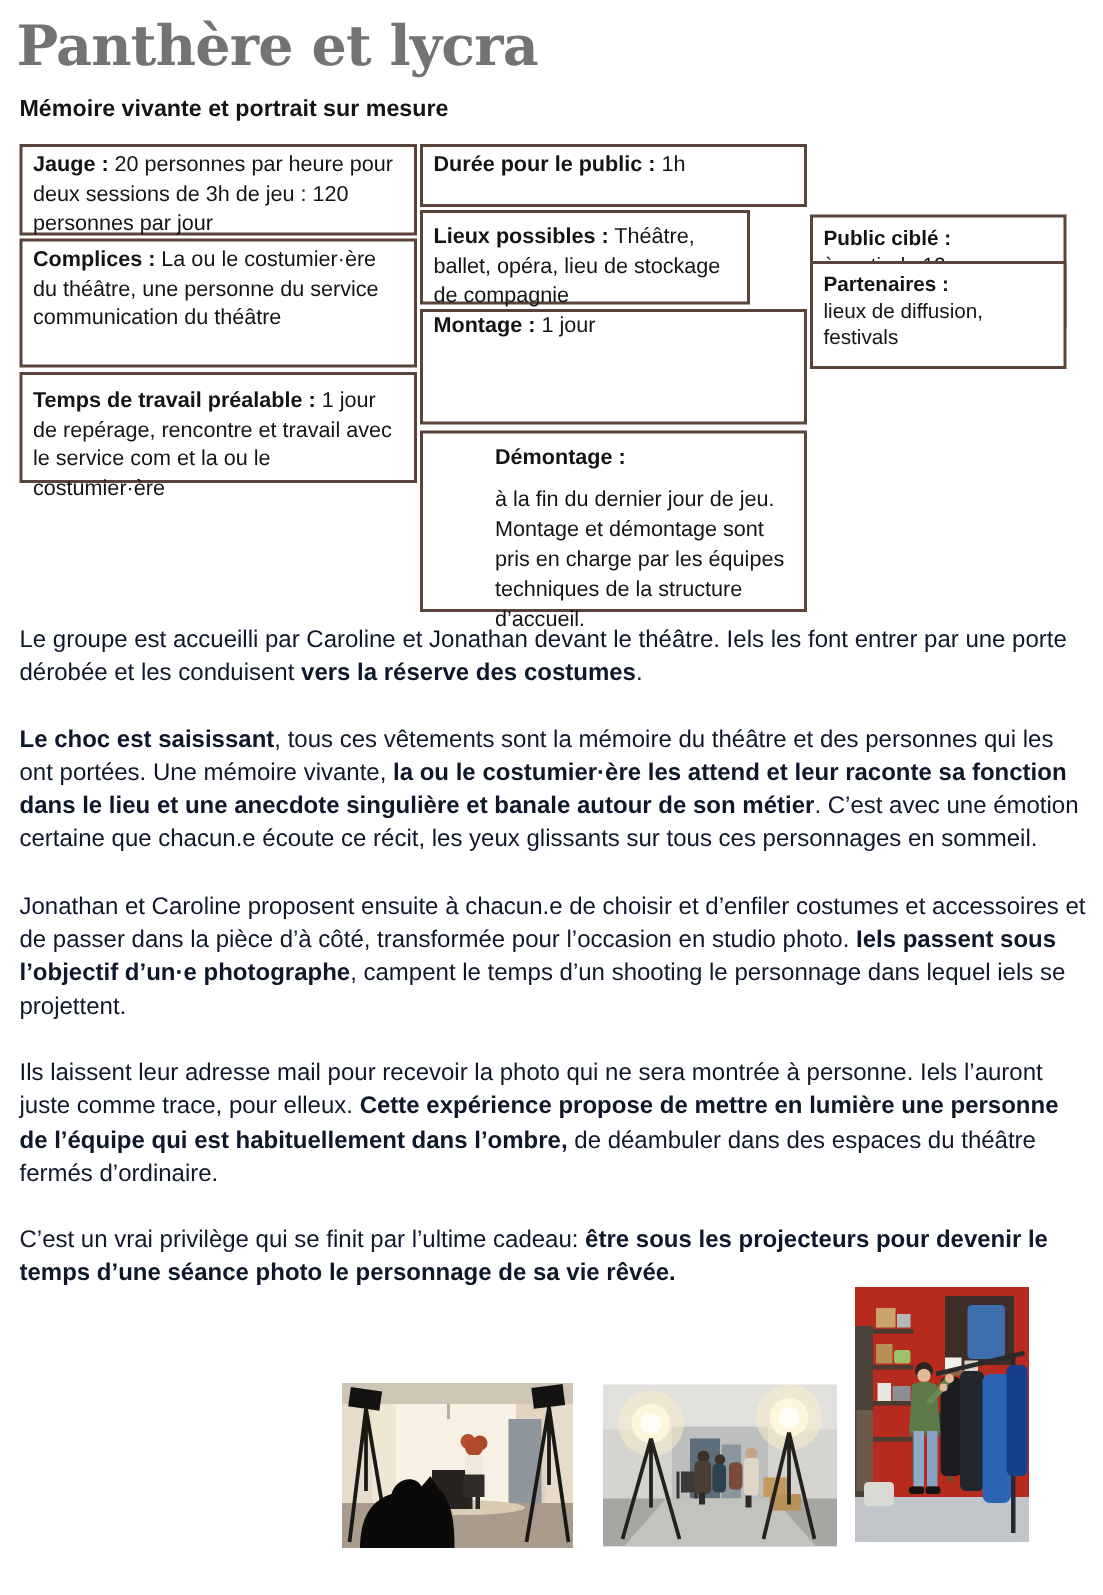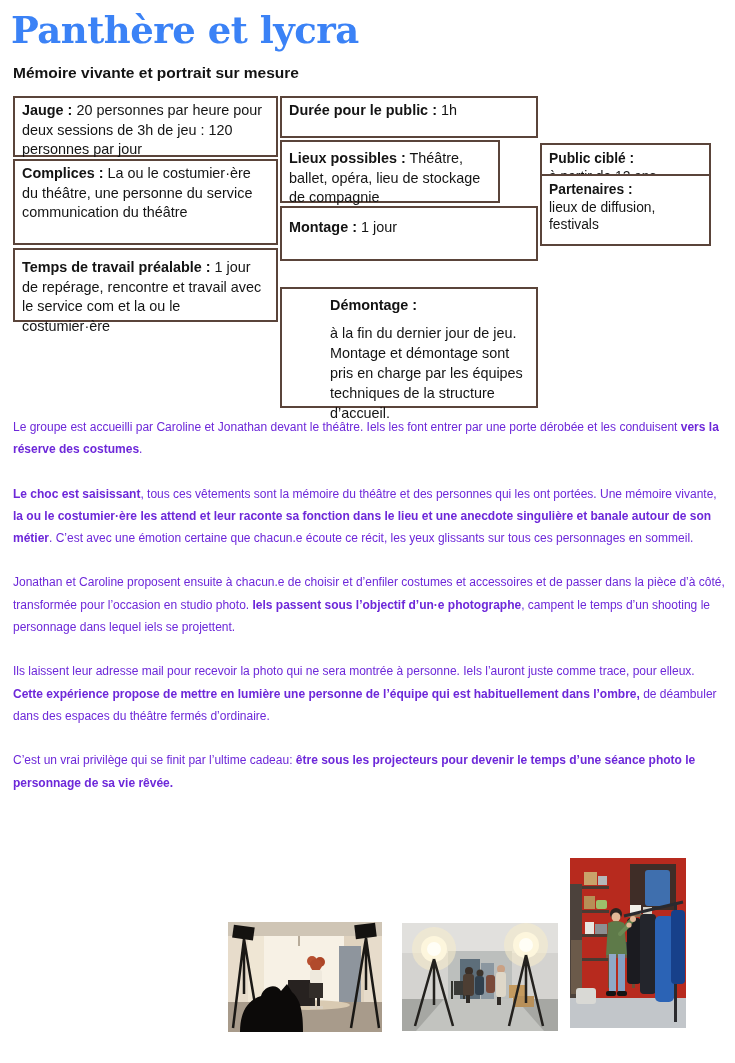--- a/index.html
+++ b/index.html
@@ -8,61 +8,61 @@
     width:735px;height:1063px;
     background:#ffffff;
     font-family:"Liberation Sans",sans-serif;
     color:#111111;
     overflow:hidden;
   }
   .title{
     position:absolute;left:11px;top:8px;
     font-family:"DejaVu Serif",serif;
     font-weight:700;font-size:37px;line-height:44px;
-    letter-spacing:-0.5px;color:#3b82f6;
+    letter-spacing:-0.5px;color:#737373;
   }
   .subtitle{
     position:absolute;left:13px;top:64px;
     font-weight:700;font-size:15.5px;color:#141414;
   }
   .cell{
     position:absolute;box-sizing:border-box;
     border:2px solid #5a443a;
     background:#ffffff;
     padding:3px 7px 2px 7px;
     font-size:14.4px;line-height:19.5px;color:#141414;
   }
   .cell b{font-weight:700;}
   .cell.c3{font-size:13.8px;line-height:17.5px;padding-top:5px;}
   .cell.demontage{line-height:20px;}
   .sp{display:block;}
   .bodytext{
     position:absolute;left:13px;top:416px;width:712px;
-    font-size:12px;line-height:22.3px;color:#6d28d9;
+    font-size:16px;line-height:22.3px;color:#0f172a;
   }
   .para{margin:0 0 22px 0;}
   .para b{font-weight:700;}
   .photo{position:absolute;}
   .photo svg{display:block;}
 </style>
 </head>
 <body>
 
 <div class="page">
 
   <div class="title">Panthère et lycra</div>
   <div class="subtitle">Mémoire vivante et portrait sur mesure</div>
 
   <div class="cell" style="left:13px;top:96px;width:265px;height:61px;"><b>Jauge :</b><span>  20 personnes par heure pour deux sessions de 3h de jeu : 120 personnes par jour</span></div>
   <div class="cell" style="left:13px;top:159px;width:265px;height:86px;"><b>Complices :</b><span> La ou le costumier·ère du théâtre, une personne du service communication du théâtre</span></div>
   <div class="cell" style="left:13px;top:248px;width:265px;height:74px;padding-top:8px;"><b>Temps de travail préalable :</b><span>  1 jour de repérage, rencontre et travail avec le service com et la ou le costumier·ère</span></div>
 
   <div class="cell" style="left:280px;top:96px;width:258px;height:42px;"><b>Durée pour le public :</b><span> 1h</span></div>
   <div class="cell" style="left:280px;top:140px;width:220px;height:63px;padding-top:7px;"><b>Lieux possibles :</b><span> Théâtre, ballet, opéra, lieu de stockage de compagnie</span></div>
-  <div class="cell" style="left:280px;top:206px;width:258px;height:55px;padding-top:10px;"><b>Montage :</b><span> 1 jour</span></div>
+  <div class="cell" style="left:280px;top:206px;width:258px;height:77px;padding-top:0;"><b>Montage :</b><span> 1 jour</span></div>
   <div class="cell demontage" style="left:280px;top:287px;width:258px;height:121px;padding-top:6px;padding-left:48px;"><b>Démontage :</b><span class="sp" style="height: 8px;"></span><span>à la fin du dernier jour de jeu. Montage et démontage sont pris en charge par les équipes techniques de la structure d’accueil.</span></div>
 
   <div class="cell c3" style="left:540px;top:96px;width:171px;height:76px;margin-top:47px;"><b>Public ciblé :</b><br><span>à partir de 12 ans</span></div>
   <div class="cell c3" style="left:540px;top:174px;width:171px;height:72px;"><b>Partenaires  :</b><br><span>lieux de diffusion, festivals</span></div>
 
   <div class="bodytext">
     <div class="para"><span>Le groupe est accueilli par Caroline et Jonathan devant le théâtre. Iels les font entrer par une porte dérobée et les conduisent </span><b>vers la réserve des costumes</b><span>.</span></div>
     <div class="para"><b>Le choc est saisissant</b><span>, tous ces vêtements sont la mémoire du théâtre et des personnes qui les ont portées. Une mémoire vivante, </span><b>la ou le costumier·ère les attend et leur raconte sa fonction dans le lieu et une anecdote singulière et banale autour de son métier</b><span>. C’est avec une émotion certaine que chacun.e écoute ce récit, les yeux glissants sur tous ces personnages en sommeil.</span></div>
     <div class="para"><span>Jonathan et Caroline proposent ensuite à chacun.e de choisir et d’enfiler costumes et accessoires et de passer dans la pièce d’à côté, transformée pour l’occasion en studio photo. </span><b>Iels passent sous l’objectif d’un·e photographe</b><span>, campent le temps d’un shooting le personnage dans lequel iels se projettent.</span></div>
     <div class="para"><span>Ils laissent leur adresse mail pour recevoir la photo qui ne sera montrée à personne. Iels l’auront juste comme trace, pour elleux. </span><b>Cette expérience propose de mettre en lumière une personne de l’équipe qui est habituellement dans l’ombre,</b><span> de déambuler dans des espaces du théâtre  fermés d’ordinaire.</span></div>

